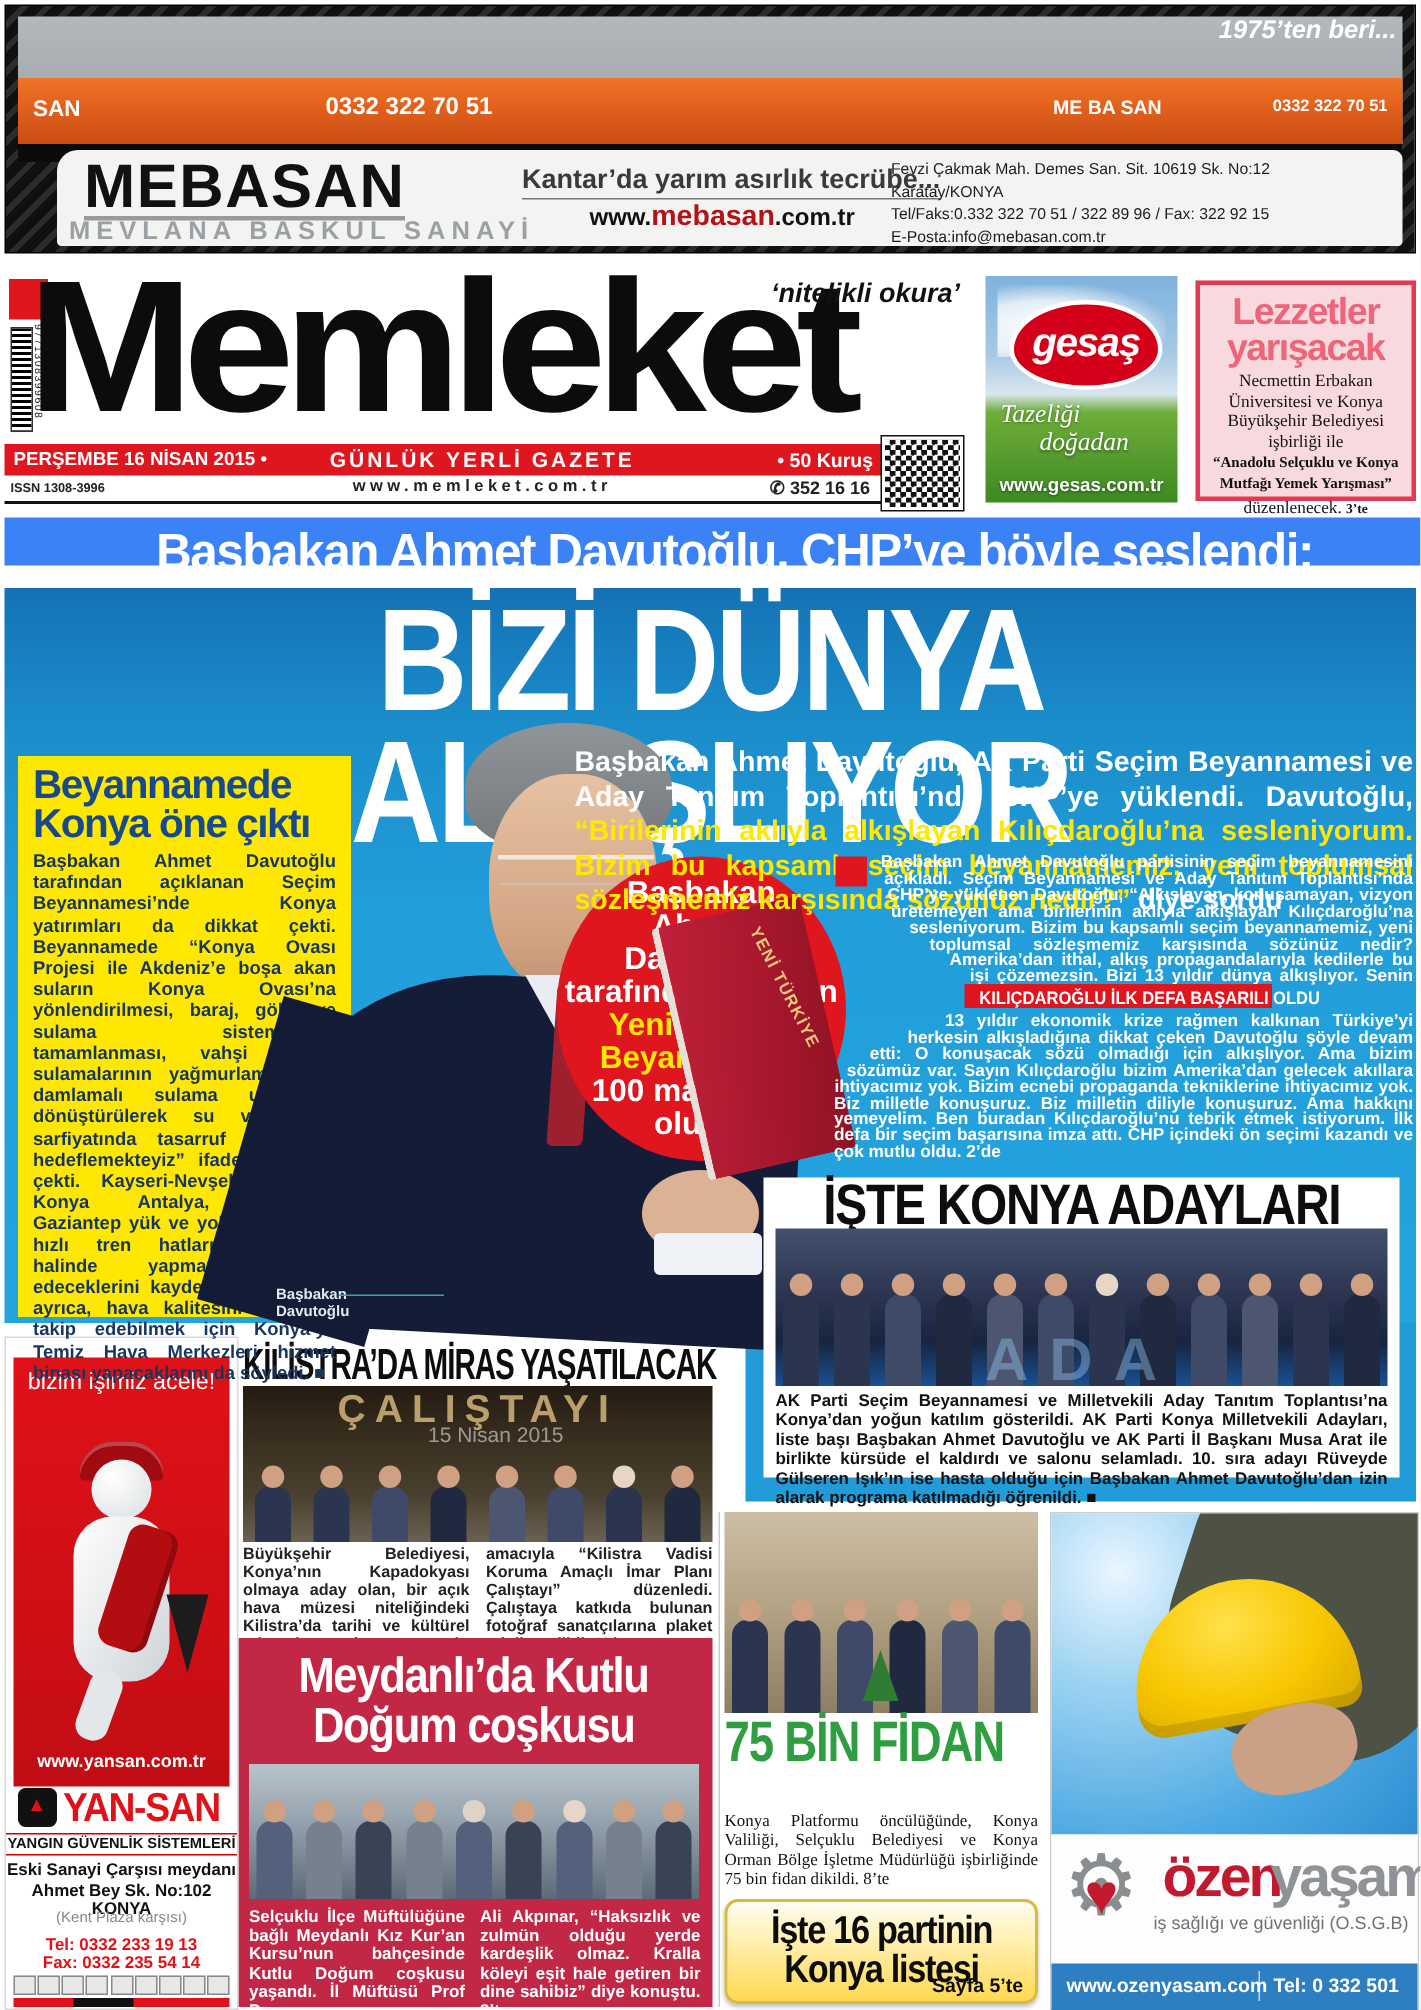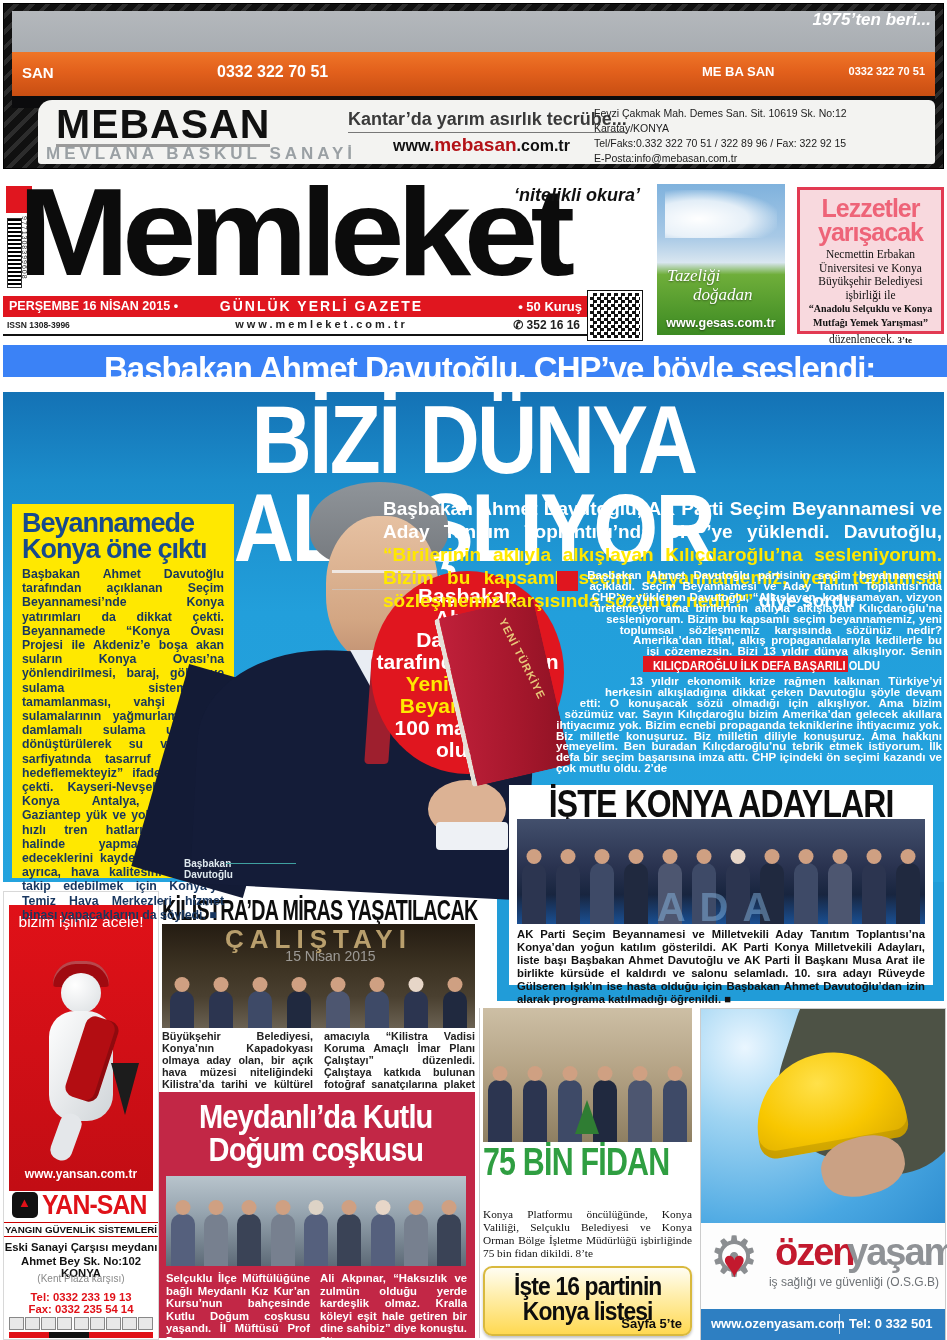--- a/index.html
+++ b/index.html
@@ -215,20 +215,21 @@
   </div>
   <div id="mh-sub" class="abs">
     <span class="issn">ISSN 1308-3996</span>
     <span class="msite">www.memleket.com.tr</span>
     <span class="mphone"><span>✆</span> <span>352 16 16</span></span>
   </div>
   <div id="qr" class="abs"></div>
 
   <div id="gesas" class="abs">
     <div class="cloud"></div>
+    <div class="oval">gesaş</div>
     <div class="slog"><span>Tazeliği</span><br><span style="padding-left:26px;">doğadan</span></div>
     <div class="site">www.gesas.com.tr</div>
   </div>
 
   <div id="lez" class="abs">
     <div class="t" style="margin-top:6px;">Lezzetler</div>
     <div class="t">yarışacak</div>
     <div class="b">Necmettin Erbakan Üniversitesi ve Konya Büyükşehir Belediyesi işbirliği ile</div>
     <div class="bb">“Anadolu Selçuklu ve Konya Mutfağı Yemek Yarışması”</div>
     <div class="b nw"><span>düzenlenecek.</span> <b class="pg">3’te</b></div>

